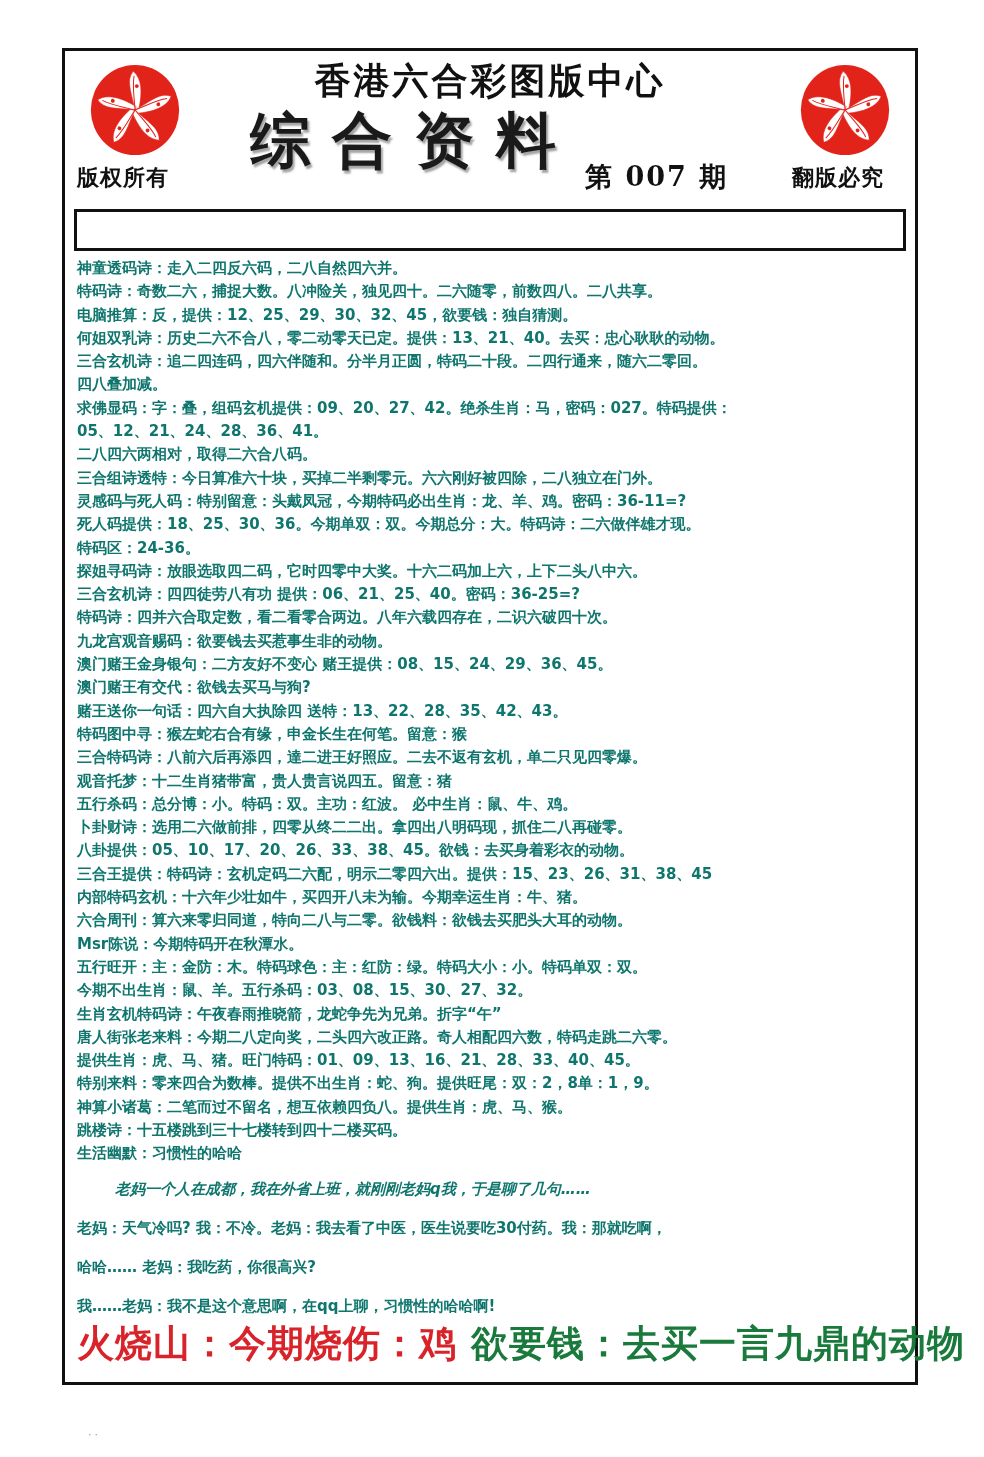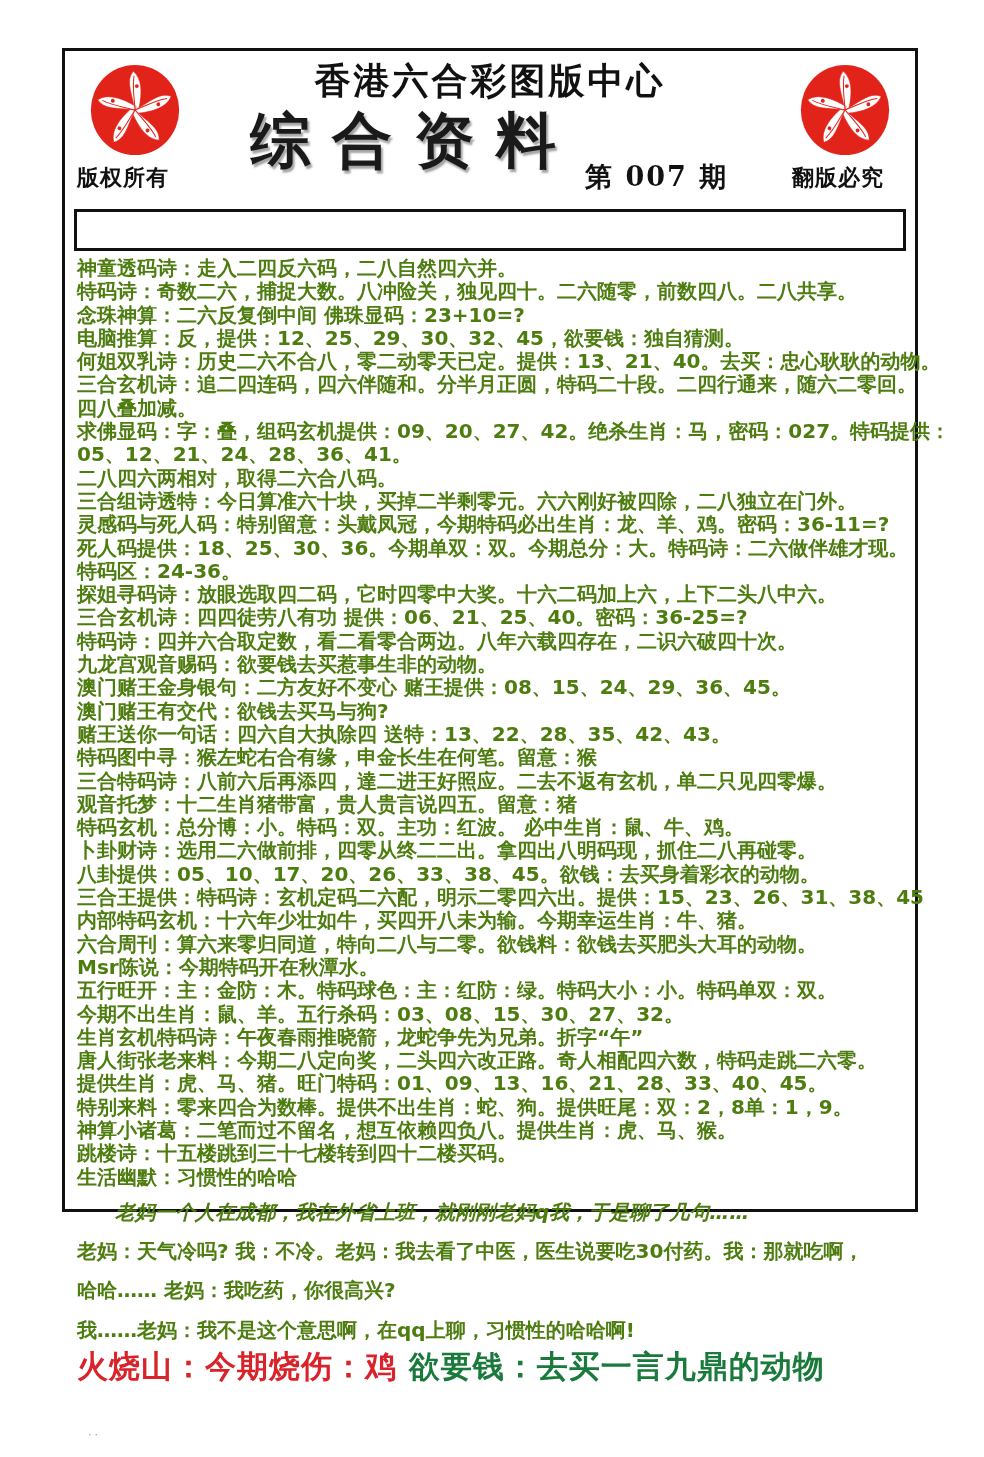--- a/index.html
+++ b/index.html
@@ -6,21 +6,21 @@
   body{
     width:984px;height:1457px;
     background:#ffffff;
     font-family:"DejaVu Sans","Liberation Sans",sans-serif;
     overflow:hidden;
     position:relative;
   }
   .page{
     position:absolute;
     left:62px;top:48px;
-    width:856px;height:1164px;
+    width:856px;height:1337px;
     border:3px solid #111;
     background:#fff;
     box-sizing:border-box;
   }
   
   .header{
     position:relative;
     height:150px;
     padding:4px 10px 0 10px;
     box-sizing:border-box;
@@ -72,39 +72,39 @@
     margin:8px 9px 0 9px;
     height:42px;
     border:3px solid #111;
     background:#fff;
     box-sizing:border-box;
   }
   
   .body-text{
     padding:6px 10px 0 12px;
     font-family:"DejaVu Sans","Liberation Sans",sans-serif;
-    font-size:20px;
-    color:#4d7c0f;
+    font-size:15px;
+    color:#0f766e;
     line-height:23.3px;
   }
   .line{
     white-space:nowrap;
     font-weight:bold;
   }
   .line.indent{ text-indent:38px; font-weight:bold;font-style:italic; }
   .line.humor-gap{ margin-top:12px; }
   .line.joke-loose{ font-weight:bold; margin-top:16px; }
 
   
   .bottom-banner{
     margin:4px 10px 16px 12px;
     white-space:nowrap;
     font-family:"DejaVu Serif","Liberation Serif",serif;
     font-weight:bold;
-    font-size:31px;
+    font-size:37px;
     letter-spacing:1px;
     line-height:40px;
   }
   .red{color:#d8232a;}
   .green{color:#1a7a3c;}
 
   .artifact{
     position:absolute;
     left:88px;top:1428px;
     font-size:11px;color:#9a9a9a;
@@ -177,21 +177,20 @@
     <div class="issue">第 007 期</div>
     <div class="copyright-left">版权所有</div>
     <div class="copyright-right">翻版必究</div>
   </div>
 
   <div class="banner-box"></div>
 
   <div class="body-text">
     <div class="line">神童透码诗：走入二四反六码，二八自然四六并。</div>
     <div class="line">特码诗：奇数二六，捕捉大数。八冲险关，独见四十。二六随零，前数四八。二八共享。</div>
-    <div class="line">念珠神算：二六反复倒中间 佛珠显码：23+10=?</div>
     <div class="line">电脑推算：反，提供：12、25、29、30、32、45，欲要钱：独自猜测。</div>
     <div class="line">何姐双乳诗：历史二六不合八，零二动零天已定。提供：13、21、40。去买：忠心耿耿的动物。</div>
     <div class="line">三合玄机诗：追二四连码，四六伴随和。分半月正圆，特码二十段。二四行通来，随六二零回。</div>
     <div class="line">四八叠加减。</div>
     <div class="line">求佛显码：字：叠，组码玄机提供：09、20、27、42。绝杀生肖：马，密码：027。特码提供：</div>
     <div class="line">05、12、21、24、28、36、41。</div>
     <div class="line">二八四六两相对，取得二六合八码。</div>
     <div class="line">三合组诗透特：今日算准六十块，买掉二半剩零元。六六刚好被四除，二八独立在门外。</div>
     <div class="line">灵感码与死人码：特别留意：头戴凤冠，今期特码必出生肖：龙、羊、鸡。密码：36-11=?</div>
     <div class="line">死人码提供：18、25、30、36。今期单双：双。今期总分：大。特码诗：二六做伴雄才现。</div>
@@ -199,21 +198,21 @@
     <div class="line">探姐寻码诗：放眼选取四二码，它时四零中大奖。十六二码加上六，上下二头八中六。</div>
     <div class="line">三合玄机诗：四四徒劳八有功 提供：06、21、25、40。密码：36-25=?</div>
     <div class="line">特码诗：四并六合取定数，看二看零合两边。八年六载四存在，二识六破四十次。</div>
     <div class="line">九龙宫观音赐码：欲要钱去买惹事生非的动物。</div>
     <div class="line">澳门赌王金身银句：二方友好不变心 赌王提供：08、15、24、29、36、45。</div>
     <div class="line">澳门赌王有交代：欲钱去买马与狗?</div>
     <div class="line">赌王送你一句话：四六自大执除四 送特：13、22、28、35、42、43。</div>
     <div class="line">特码图中寻：猴左蛇右合有缘，申金长生在何笔。留意：猴</div>
     <div class="line">三合特码诗：八前六后再添四，達二进王好照应。二去不返有玄机，单二只见四零爆。</div>
     <div class="line">观音托梦：十二生肖猪带富，贵人贵言说四五。留意：猪</div>
-    <div class="line">特码玄机：总分博：小。特码：双。主功：红波。 必中生肖：鼠、牛、鸡。</div>
+    <div class="line">五行杀码：总分博：小。特码：双。主功：红波。 必中生肖：鼠、牛、鸡。</div>
     <div class="line">卜卦财诗：选用二六做前排，四零从终二二出。拿四出八明码现，抓住二八再碰零。</div>
     <div class="line">八卦提供：05、10、17、20、26、33、38、45。欲钱：去买身着彩衣的动物。</div>
     <div class="line">三合王提供：特码诗：玄机定码二六配，明示二零四六出。提供：15、23、26、31、38、45</div>
     <div class="line">内部特码玄机：十六年少壮如牛，买四开八未为输。今期幸运生肖：牛、猪。</div>
     <div class="line">六合周刊：算六来零归同道，特向二八与二零。欲钱料：欲钱去买肥头大耳的动物。</div>
     <div class="line">Msr陈说：今期特码开在秋潭水。</div>
     <div class="line">五行旺开：主：金防：木。特码球色：主：红防：绿。特码大小：小。特码单双：双。</div>
     <div class="line">今期不出生肖：鼠、羊。五行杀码：03、08、15、30、27、32。</div>
     <div class="line">生肖玄机特码诗：午夜春雨推晓箭，龙蛇争先为兄弟。折字“午”</div>
     <div class="line">唐人街张老来料：今期二八定向奖，二头四六改正路。奇人相配四六数，特码走跳二六零。</div>

